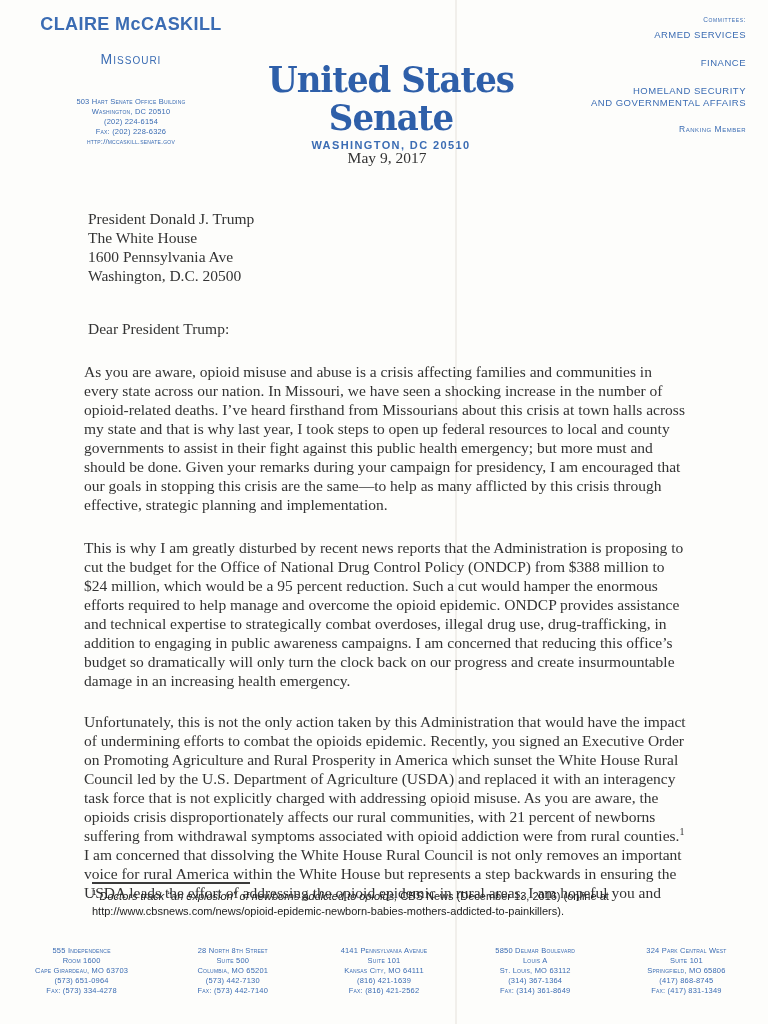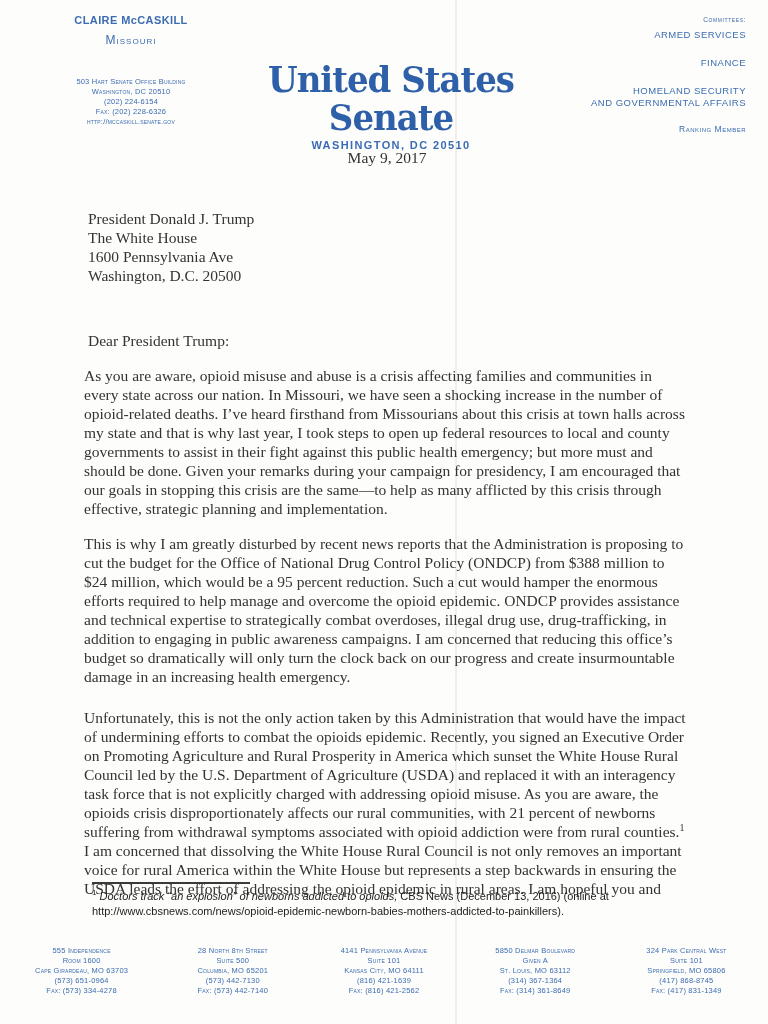--- a/index.html
+++ b/index.html
@@ -21,22 +21,22 @@
   .scan-line{
     position:absolute;left:455px;top:0;width:2px;height:1024px;
     background:#edebe7;opacity:.8;
   }
   
   .lh-left{
     position:absolute;left:26px;top:14px;width:210px;
     text-align:center;color:var(--blue);
     font-family:"Liberation Sans", sans-serif;
   }
-  .sender-name{font-size:11px;font-weight:bold;letter-spacing:.4px;}
-  .sender-state{font-size:12px;font-variant:small-caps;letter-spacing:1px;margin-top:7px;}
+  .sender-name{font-size:18px;font-weight:bold;letter-spacing:.4px;}
+  .sender-state{font-size:14px;font-variant:small-caps;letter-spacing:1px;margin-top:16px;}
   .sender-address{margin-top:30px;font-size:7.5px;line-height:10px;font-variant:small-caps;letter-spacing:.2px;}
   .sender-website{font-size:7.5px;line-height:10px;}
   .lh-center{
     position:absolute;left:207px;top:62px;width:368px;text-align:center;
   }
   .seal-title{
     font-family:"DejaVu Serif", serif;
     font-weight:bold;
     font-size:34px;line-height:36px;
     color:var(--title-blue);
@@ -59,22 +59,22 @@
   .committee.gap{margin-top:17px;}
   .committee-line2{font-size:9.5px;letter-spacing:.5px;margin-top:1px;}
   .committee-role{font-size:8.5px;font-variant:small-caps;letter-spacing:.5px;margin-top:16px;}
   
   .body-col{
     position:absolute;left:84px;top:148px;width:606px;
     font-size:15.5px;line-height:19px;color:var(--ink);
   }
   .date-line{text-align:center;}
   .recipient{margin-top:42px;margin-left:4px;}
-  .salutation{margin-top:46px;margin-left:4px;}
-  .para{margin-top:16px;text-align:left;}
+  .salutation{margin-top:34px;margin-left:4px;}
+  .para{margin-top:24px;text-align:left;}
   .para.first{}
   .para.third{margin-top:22px;}
   sup.fn-ref{font-size:10px;line-height:0;vertical-align:super;}
   
   .footnote{
     position:absolute;left:92px;top:882px;width:606px;
     font-family:"Liberation Sans", sans-serif;
     font-size:11px;line-height:14.5px;color:#222;
   }
   .footnote-rule{width:158px;border-top:2px solid #3a3a3a;margin-bottom:5px;}
@@ -167,21 +167,21 @@
     </div>
     <div class="office">
       <div>4141 Pennsylvania Avenue</div>
       <div>Suite 101</div>
       <div>Kansas City, MO 64111</div>
       <div>(816) 421-1639</div>
       <div>Fax: (816) 421-2562</div>
     </div>
     <div class="office">
       <div>5850 Delmar Boulevard</div>
-      <div>Given A</div>
+      <div>Louis A</div>
       <div>St. Louis, MO 63112</div>
       <div>(314) 367-1364</div>
       <div>Fax: (314) 361-8649</div>
     </div>
     <div class="office">
       <div>324 Park Central West</div>
       <div>Suite 101</div>
       <div>Springfield, MO 65806</div>
       <div>(417) 868-8745</div>
       <div>Fax: (417) 831-1349</div>

